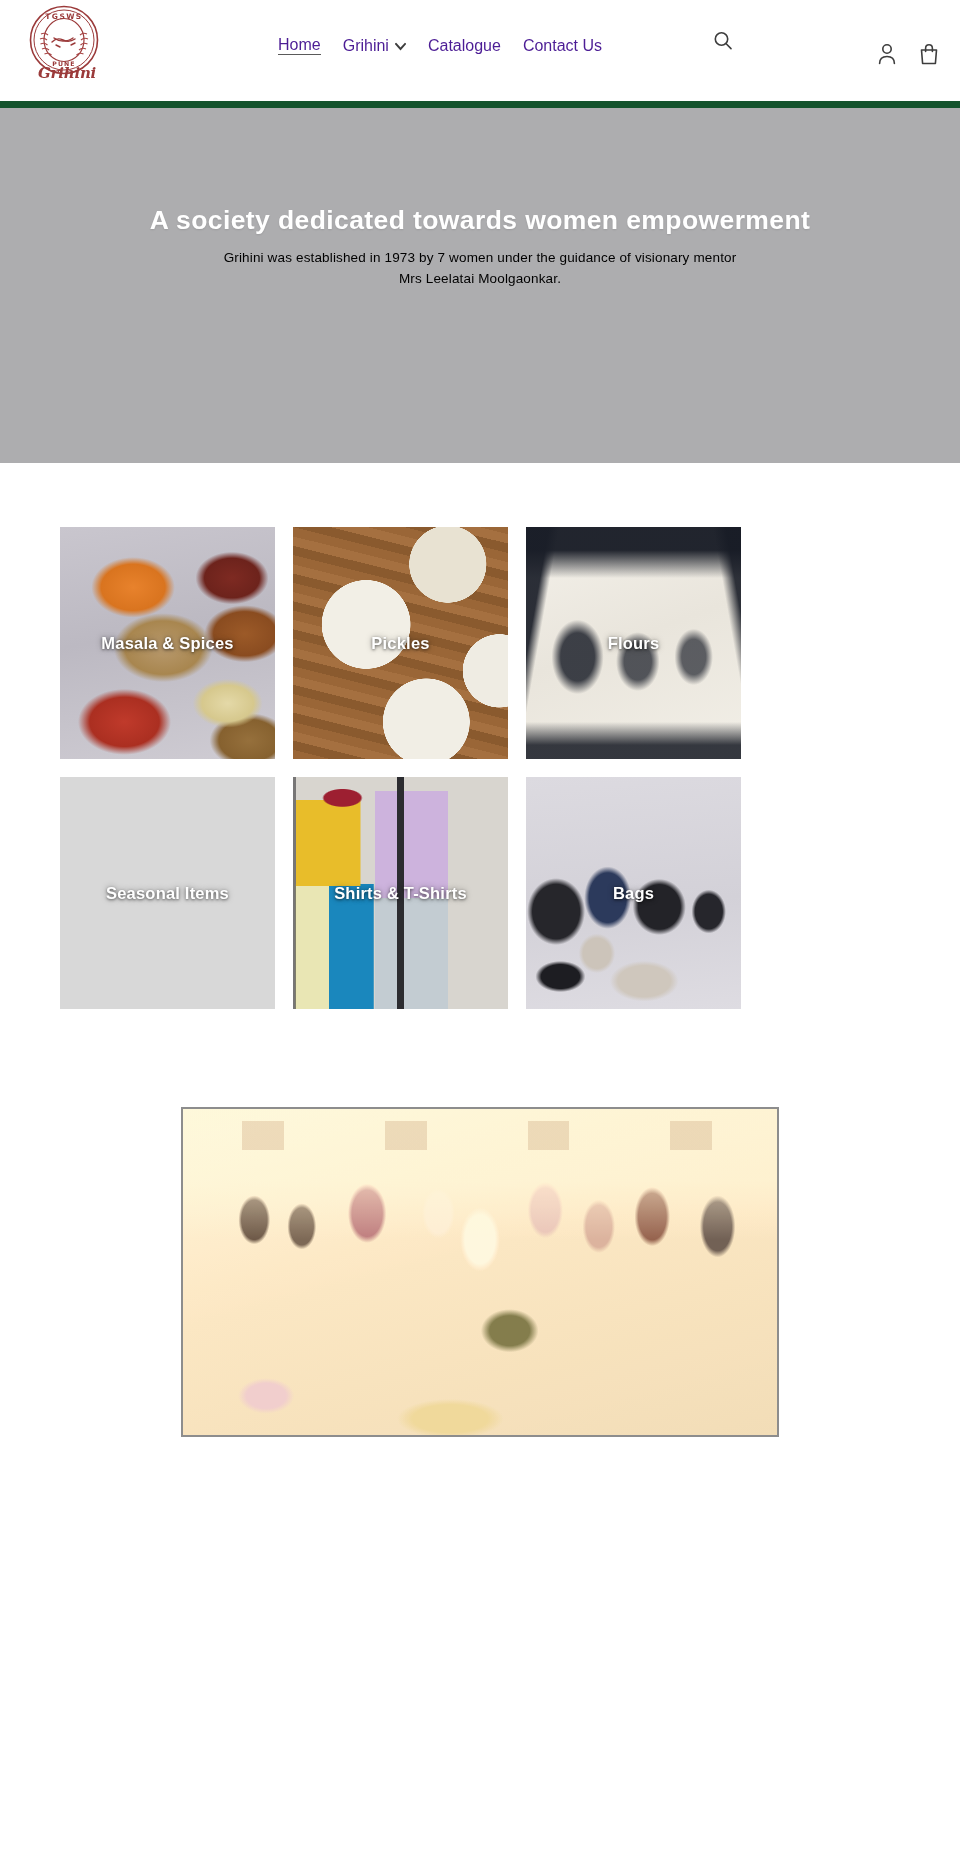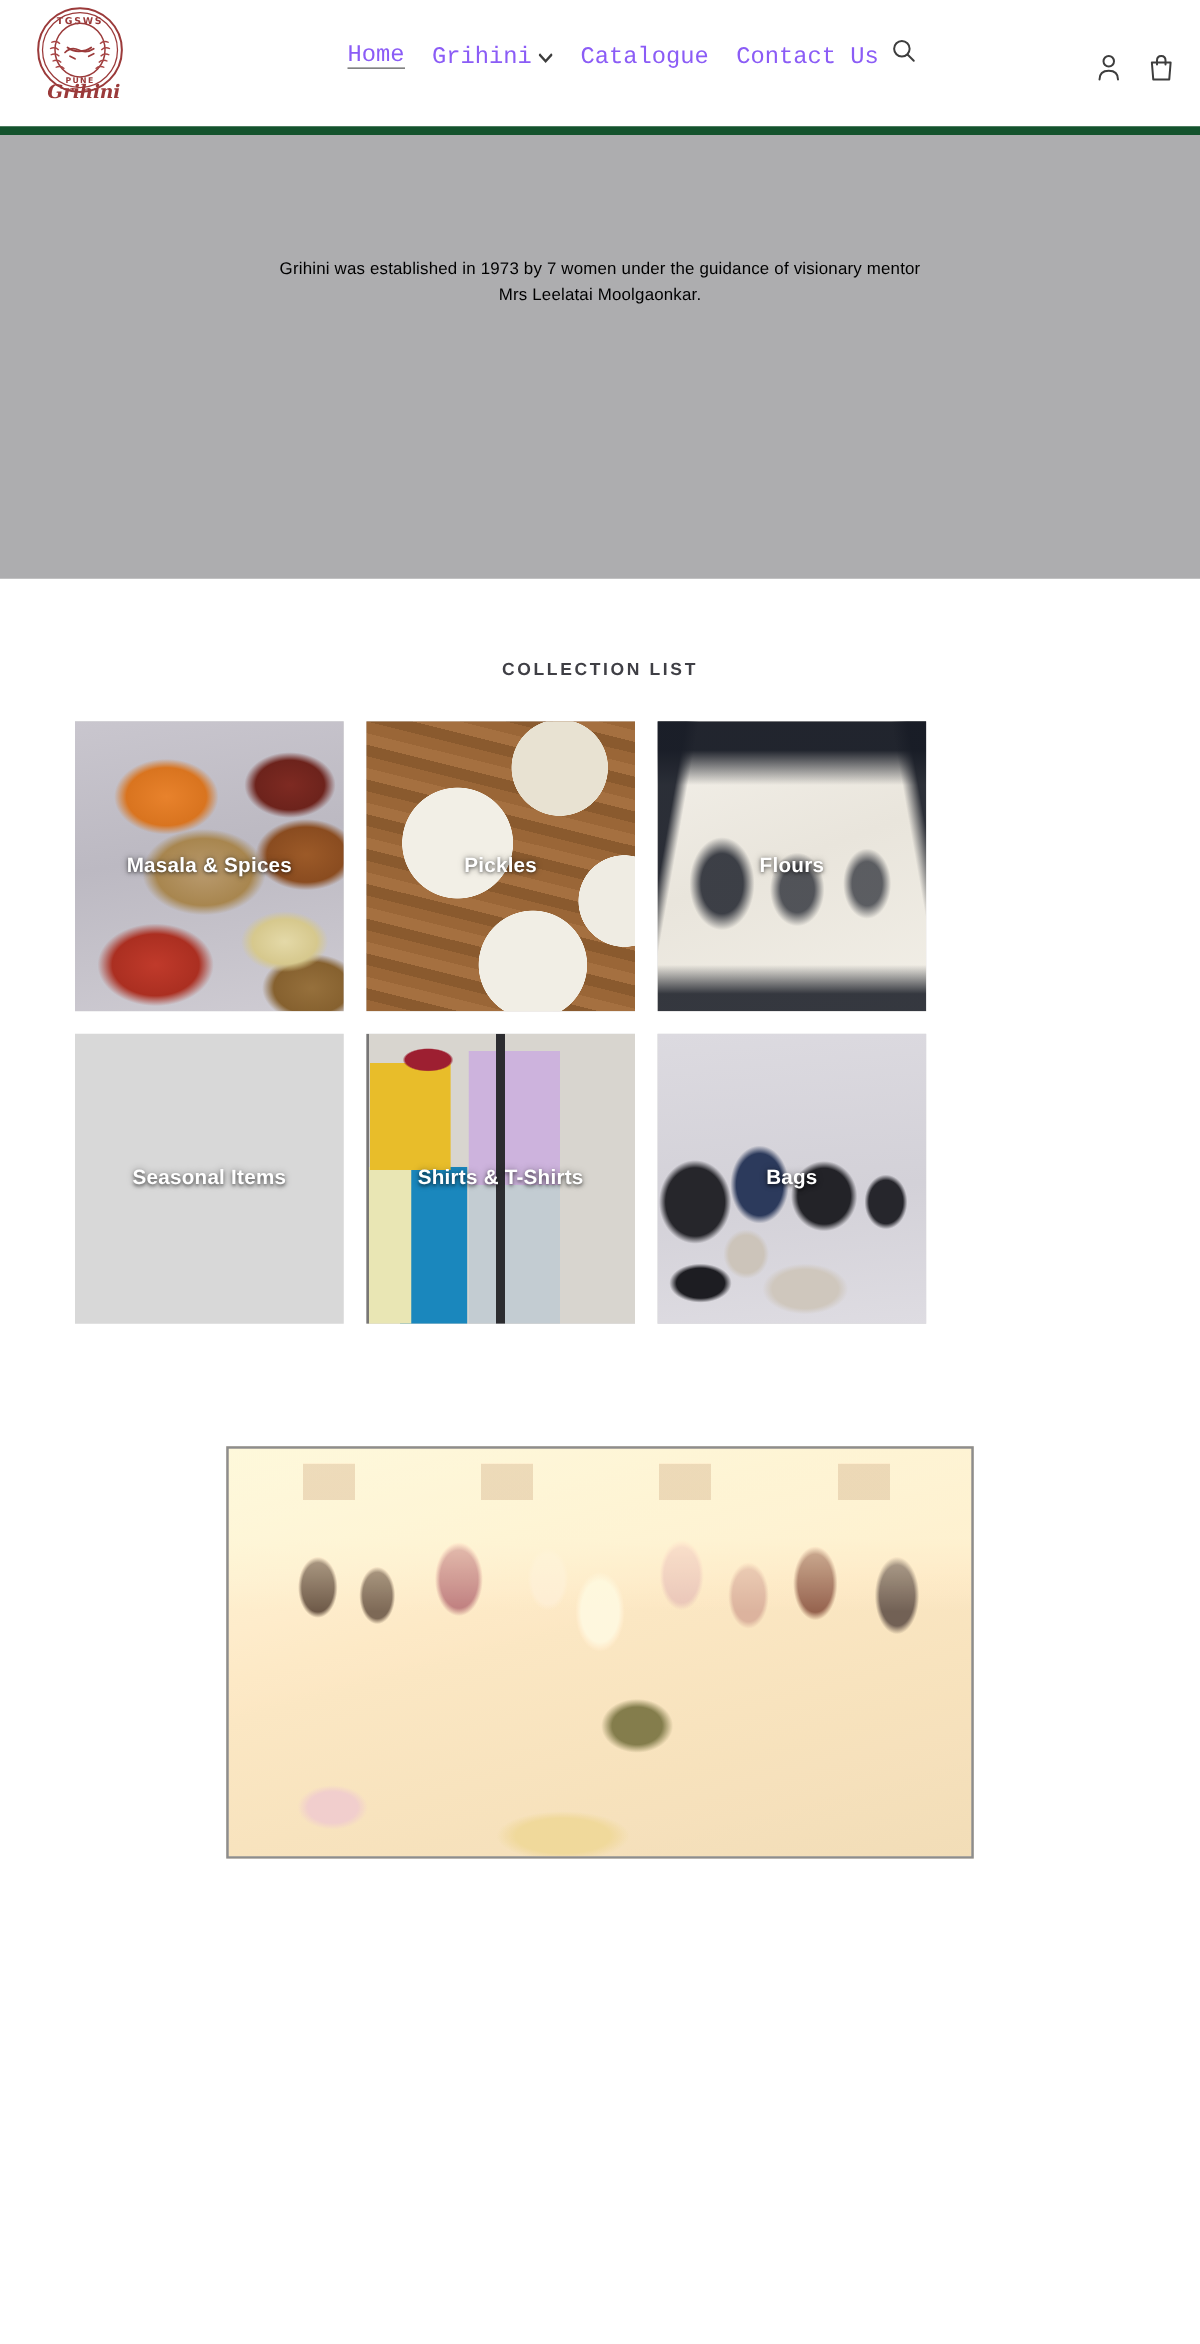--- a/index.html
+++ b/index.html
@@ -58,23 +58,23 @@
     top: 36px;
     display: flex;
     align-items: center;
     gap: 0;
   }
   .nav-item {
     position: relative;
     display: inline-flex;
     align-items: center;
     gap: 6px;
-    font-family: Liberation Mono, monospace;
-    font-size: 19px;
-    color: #8b5cf6;
+    font-family: Liberation Sans, sans-serif;
+    font-size: 16px;
+    color: #4c1d95;
     text-decoration: none;
     margin-right: 22px;
     line-height: 17px;
     white-space: nowrap;
     cursor: pointer;
     background: none;
     border: 0;
     padding: 0;
   }
   .nav-item.is-active {
@@ -428,26 +428,26 @@
       <svg width="22" height="24" viewBox="0 0 22 24" aria-hidden="true">
         <path class="icon-stroke" d="M3.5 8 H18.5 L17.4 21.5 H4.6 Z" stroke-linejoin="round"></path>
         <path class="icon-stroke" d="M7.6 9.5 V6.4 q0 -3.6 3.4 -3.6 q3.4 0 3.4 3.6 V9.5" stroke-linecap="round"></path>
       </svg>
     </button>
   </div>
 </header>
 
 <section class="hero">
   <div class="hero-inner">
+    <h1 class="hero-title">A society dedicated towards women empowerment</h1>
     <p class="hero-sub">Grihini was established in 1973 by 7 women under the guidance of visionary mentor Mrs Leelatai Moolgaonkar.</p>
   </div>
 </section>
 
 <section class="collection-section">
-  <h2 class="section-title">COLLECTION LIST</h2>
 
   <div class="collection-grid">
 
     <a class="collection-card" href="#">
       <span class="card-photo ph-masala"></span>
       <span class="card-label">Masala &amp; Spices</span>
     </a>
 
 
     <a class="collection-card" href="#">

